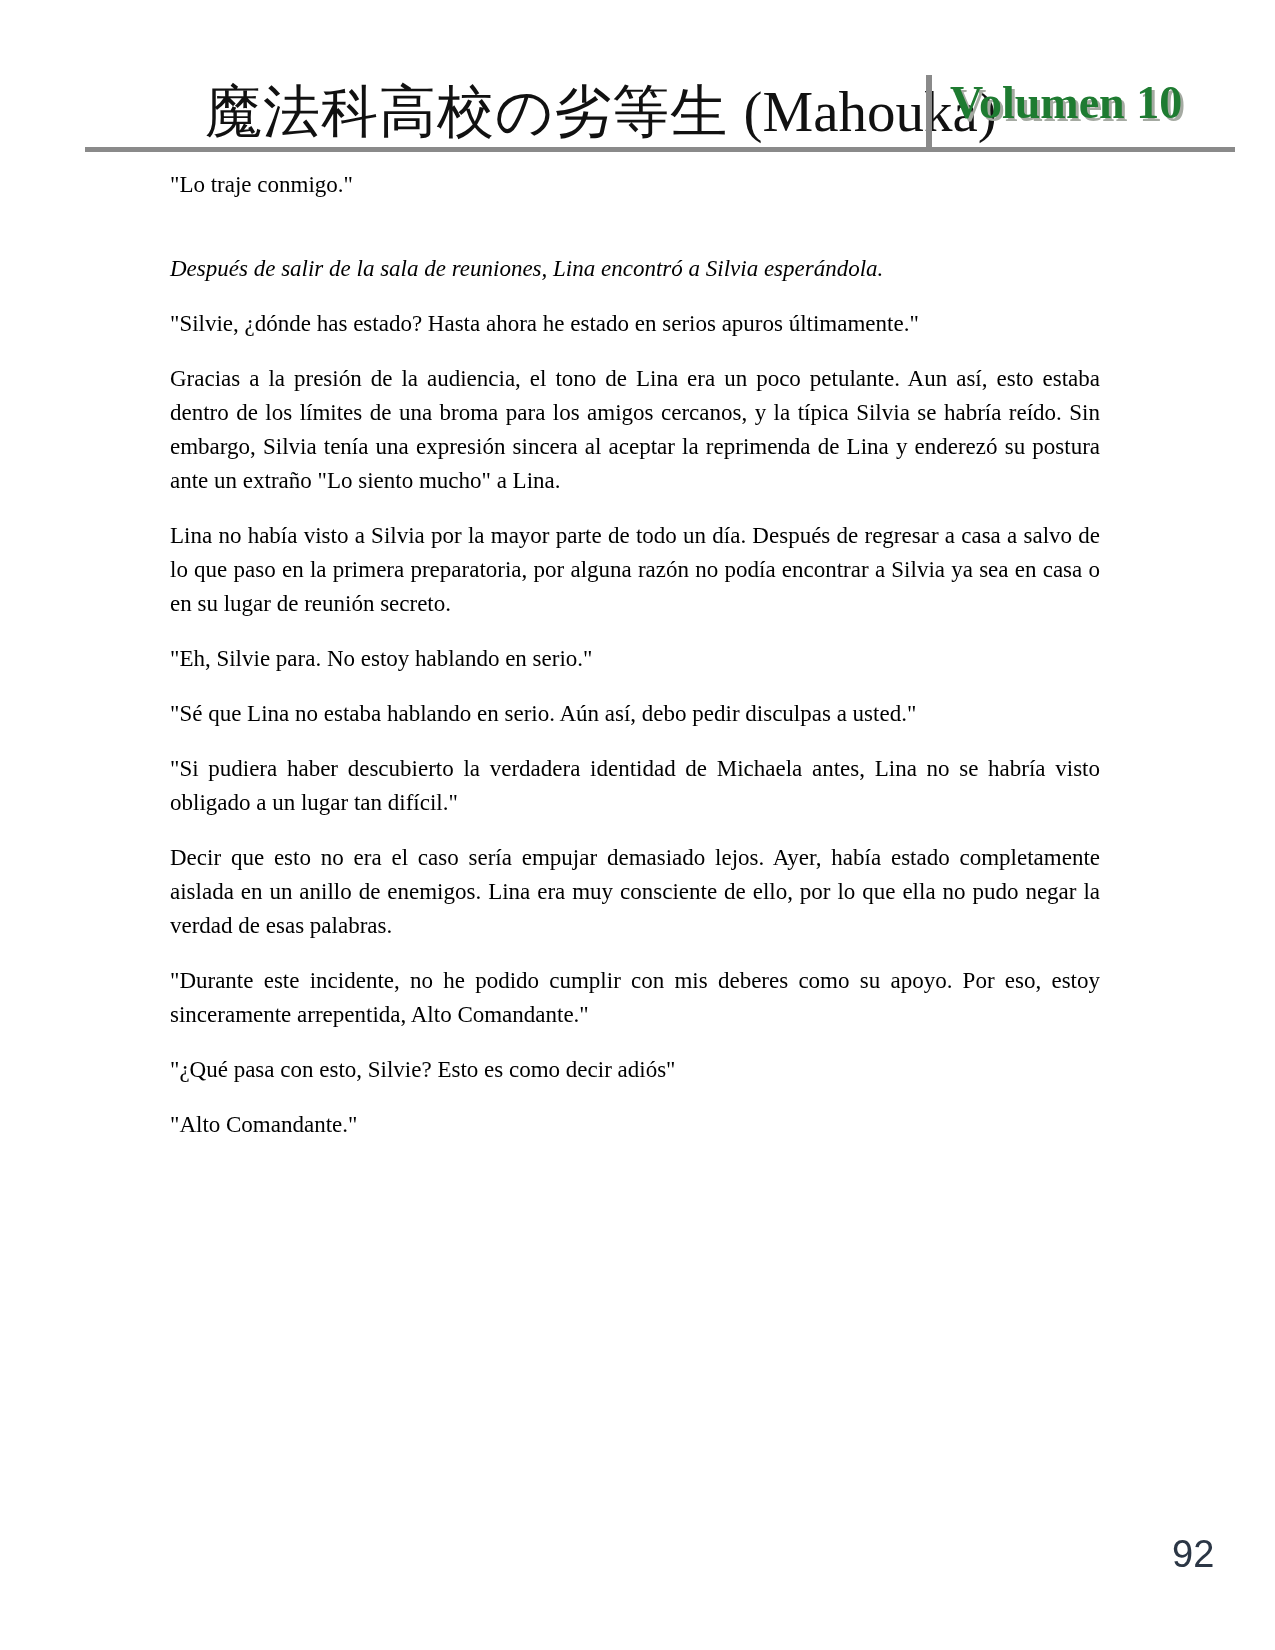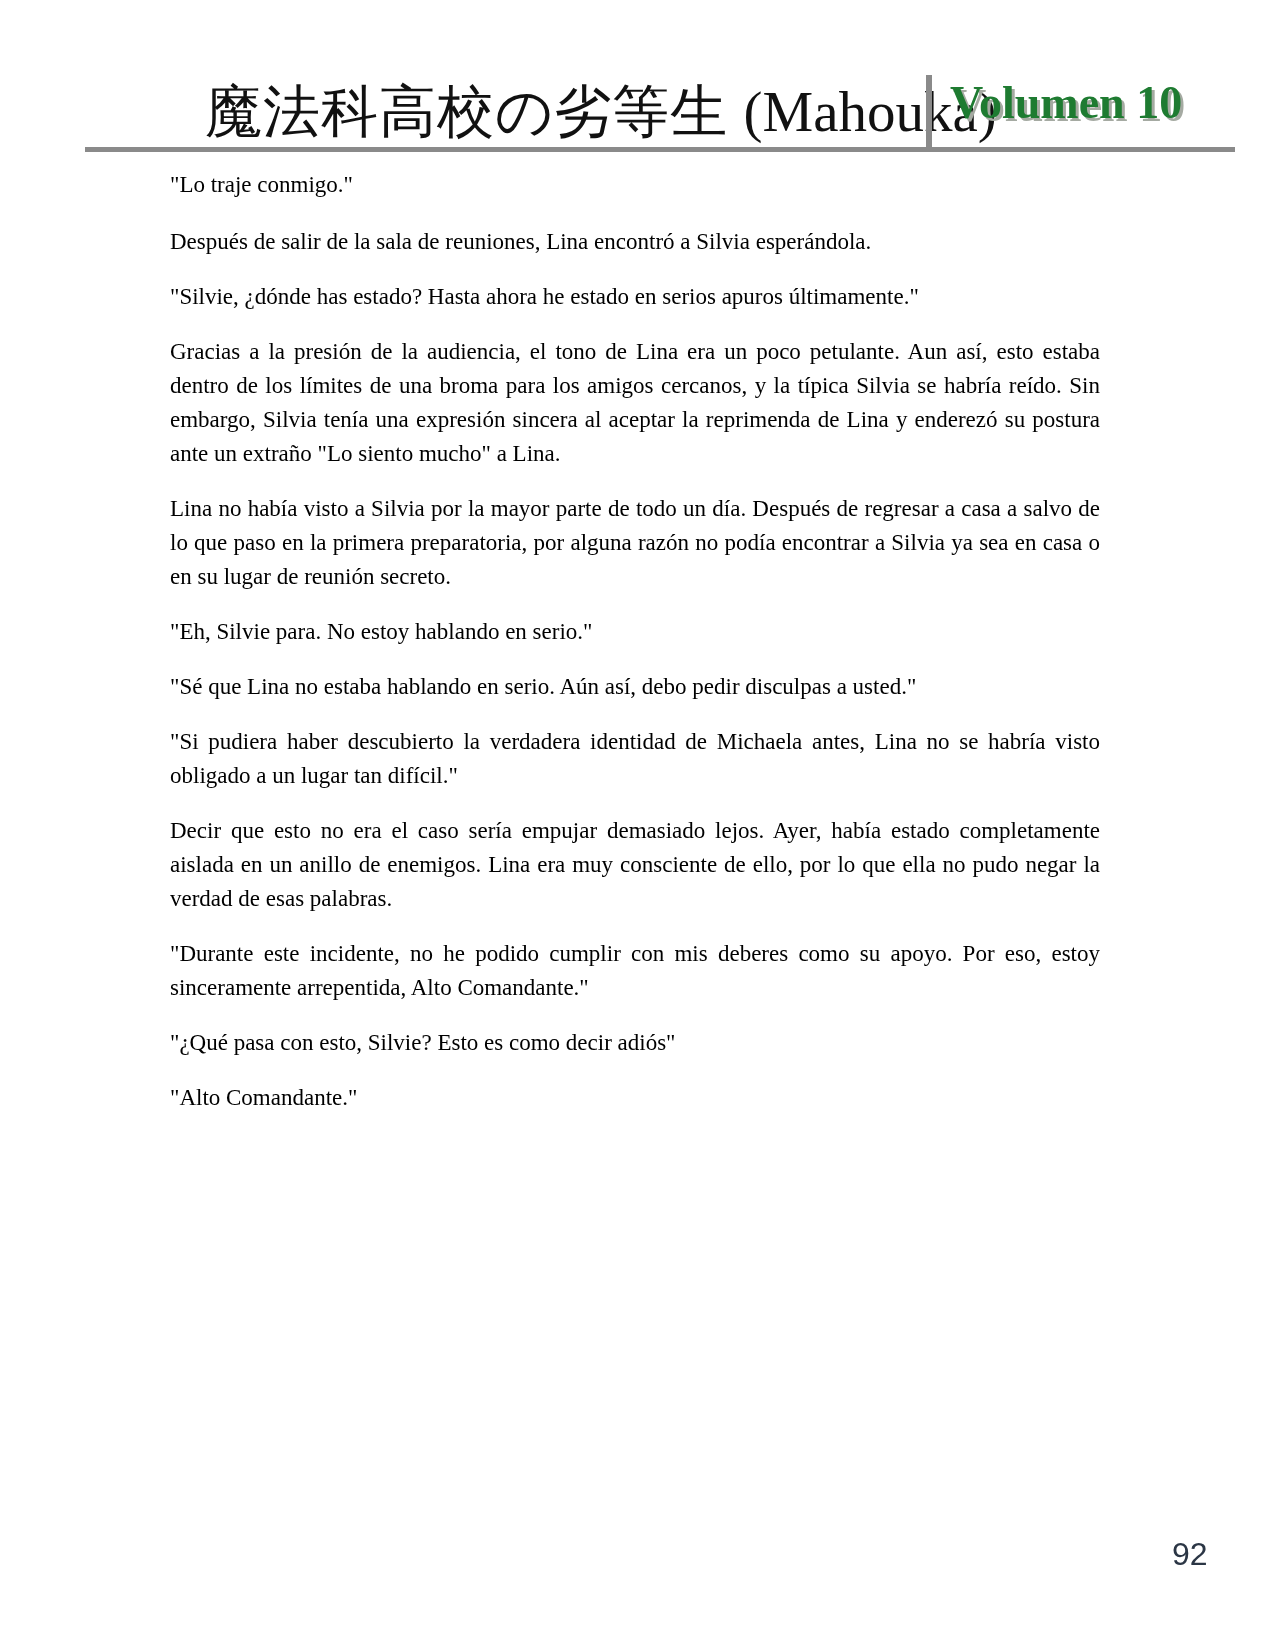--- a/index.html
+++ b/index.html
@@ -65,29 +65,30 @@
     top: 168px;
     width: 930px;
     font-size: 23px;
     line-height: 34px;
     text-align: justify;
   }
   .body-text p {
     margin: 0 0 21px 0;
   }
   .body-text p.scene-break {
-    margin-top: 23px;
+    margin-top: 50px;
+    font-style: italic;
   }
   
   .page-number {
     position: absolute;
     left: 1172px;
     top: 1537px;
     font-family: "Liberation Sans", sans-serif;
-    font-size: 32px;
+    font-size: 38px;
     line-height: 34px;
     color: #2b3645;
   }
 </style>
 </head>
 <body>
 
 <div class="page">
 
   <header>

